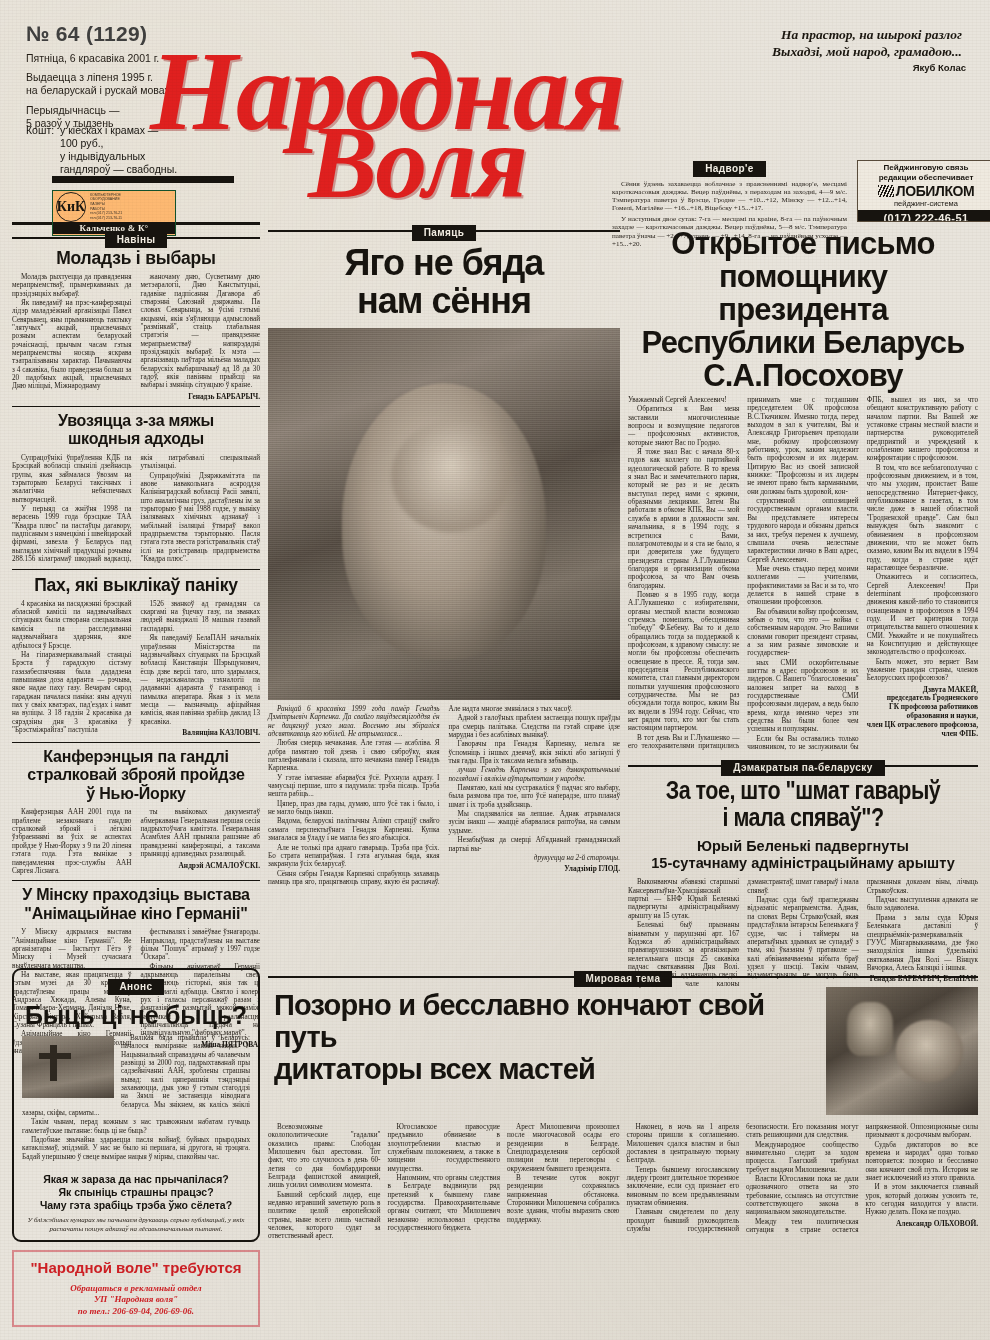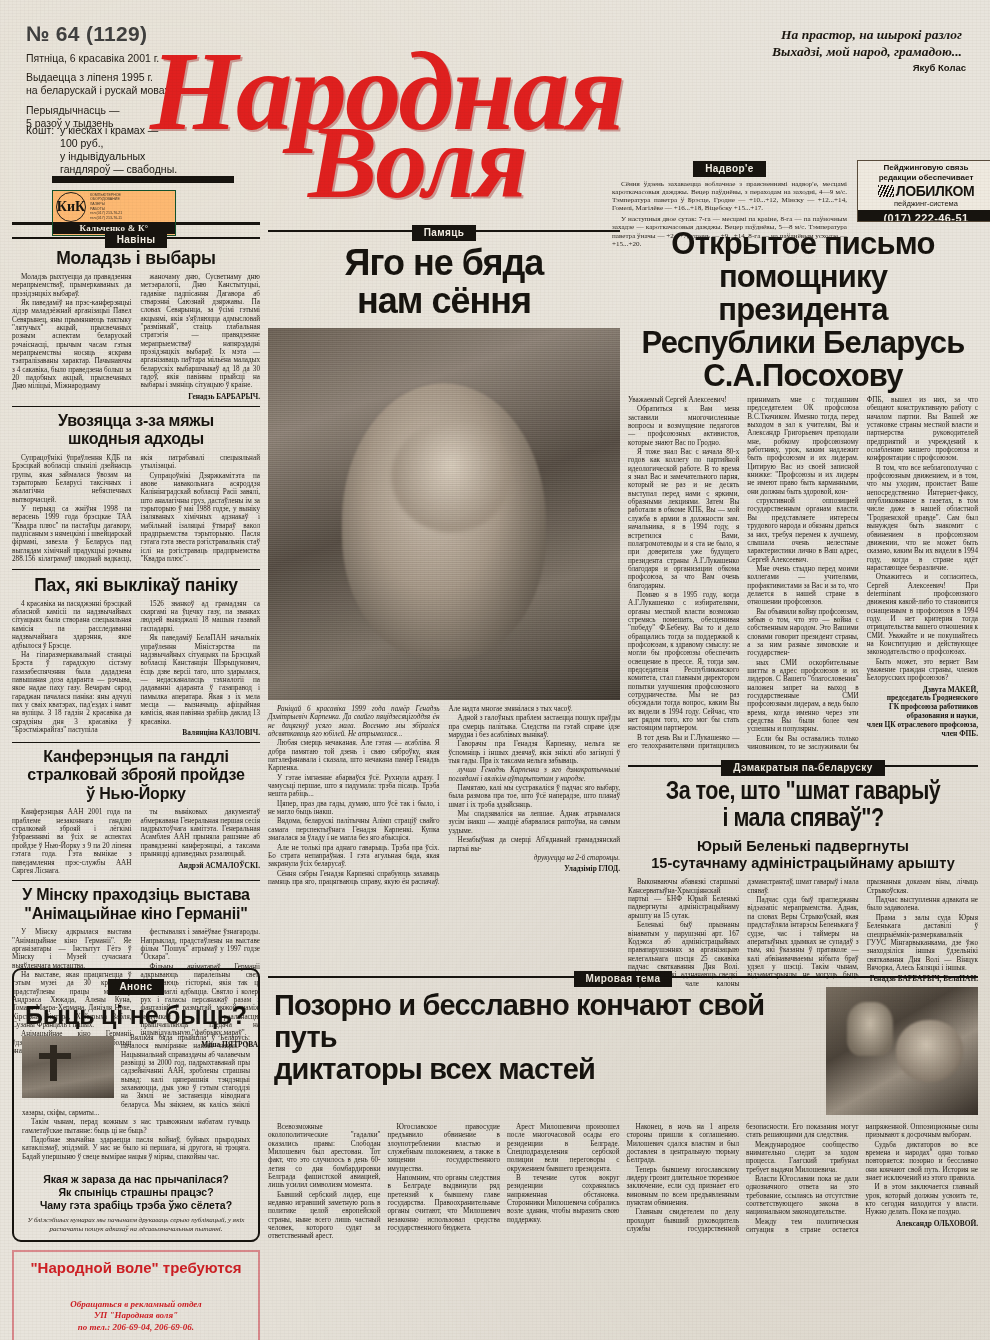--- a/index.html
+++ b/index.html
@@ -163,21 +163,21 @@
   .ann-img{width:92px;height:62px;float:left;margin:2px 7px 3px 0;
     background:linear-gradient(170deg,#9a9083 0%,#6b6257 40%,#8d8376 70%,#4b433a 100%);position:relative;}
   .ann-img:before{content:"";position:absolute;left:30%;top:14%;width:7px;height:36px;background:#2e2820;}
   .ann-img:after{content:"";position:absolute;left:18%;top:28%;width:32px;height:6px;background:#2e2820;}
   .ann-q{font-family:"Liberation Sans",sans-serif;font-weight:bold;font-size:10.5px;line-height:13px;text-align:center;margin-top:12px;}
   .ann-foot{font-family:"Liberation Serif",serif;font-style:italic;font-size:7px;line-height:8.4px;text-align:center;margin-top:4px;color:#2a231b;}
 
   .job-ad{margin-top:8px;border:2px solid #d9898c;padding:7px 6px 8px;box-sizing:border-box;text-align:center;}
   .job-t{font-family:"Liberation Sans",sans-serif;font-weight:bold;font-size:15px;color:#cf1f24;line-height:17px;}
   .job-s{font-family:"Liberation Sans",sans-serif;font-weight:bold;font-size:9.5px;color:#cf1f24;line-height:12px;margin-top:4px;}
-  .job-c{font-family:"Liberation Serif",serif;font-style:italic;font-weight:bold;font-size:9px;color:#cf1f24;line-height:11.5px;margin-top:23px;}
+  .job-c{font-family:"Liberation Serif",serif;font-style:italic;font-weight:bold;font-size:9px;color:#cf1f24;line-height:11.5px;margin-top:7px;}
 
   .world-photo{width:152px;height:128px;float:right;margin:0 0 4px 7px;
     background:linear-gradient(150deg,#7b7164 0%,#4e463d 35%,#a1978a 60%,#39322b 100%);position:relative;overflow:hidden;}
   .world-photo .wh{position:absolute;left:46%;top:26%;width:44%;height:48%;border-radius:48%;
     background:radial-gradient(ellipse at 45% 40%,#d6cbbb,#8d8173 68%,#4a4239);filter:blur(1px);}
   .world-photo .wha{position:absolute;left:14%;top:12%;width:30%;height:42%;border-radius:40% 40% 30% 30%;
     background:radial-gradient(ellipse at 50% 40%,#cfc4b3,#7e7466 75%);filter:blur(1.2px);}
 
   .six{column-count:6;column-gap:7px;}
 </style>

